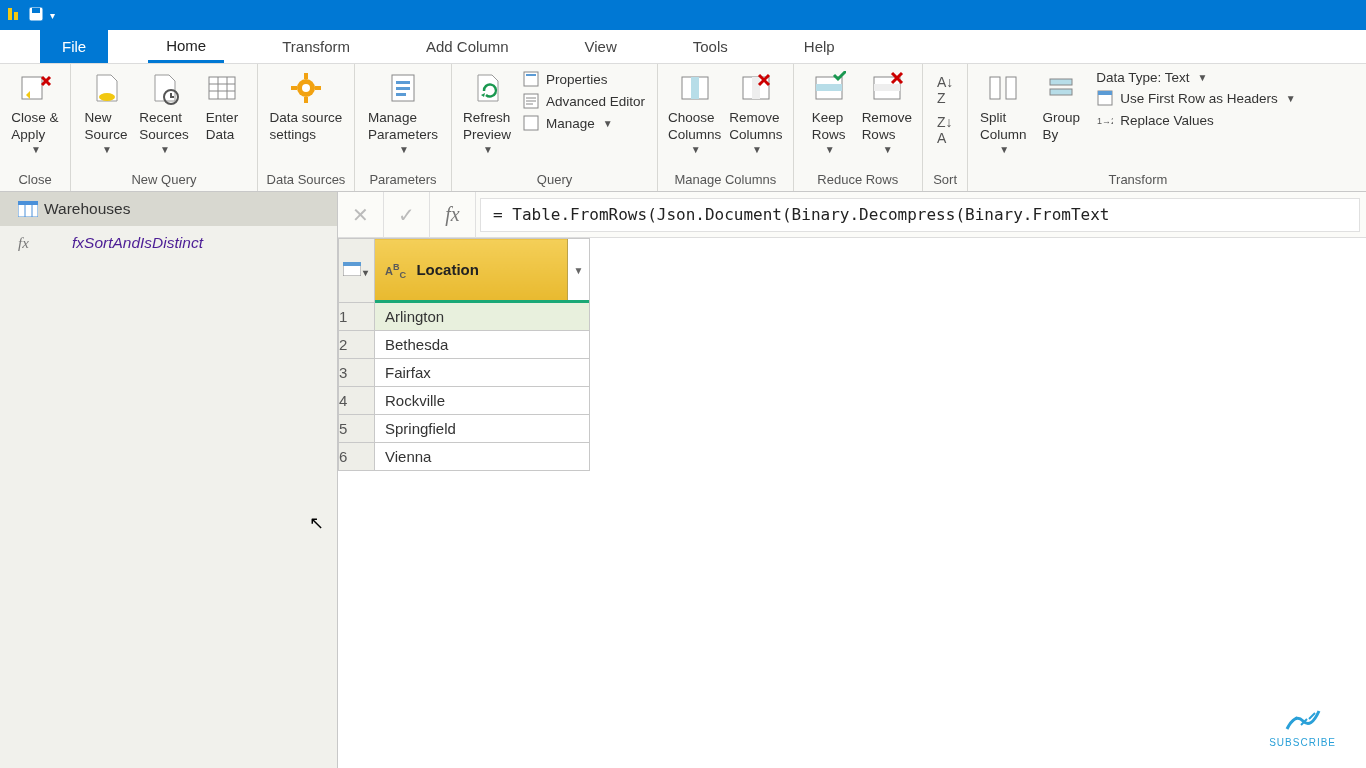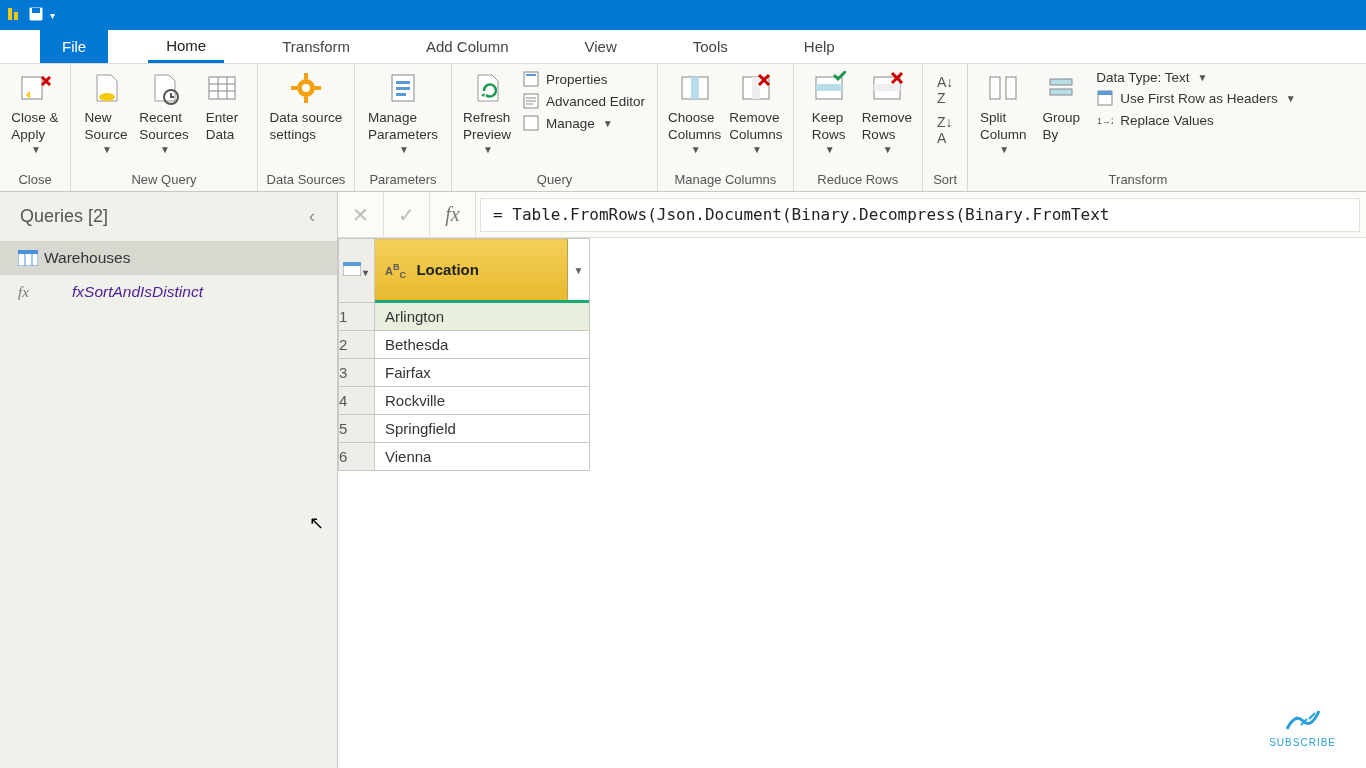--- a/index.html
+++ b/index.html
@@ -365,24 +365,20 @@
       </div>
     </div>
     <div class="group-label">Transform</div>
   </div>
 
 </div>
 
 <div class="main">
 
   <div class="queries-pane">
-    <div class="qhead">
-      <span>Queries [2]</span>
-      <span class="qcollapse">‹</span>
-    </div>
     <div class="qitem sel">
       <span class="qi-ico"><svg width="20" height="16">
             <rect x="0" y="0" width="20" height="16" fill="#fff" stroke="#4a90d9"></rect>
             <rect x="0" y="0" width="20" height="4" fill="#4a90d9"></rect>
             <line x1="7" y1="0" x2="7" y2="16" stroke="#4a90d9"></line>
             <line x1="14" y1="0" x2="14" y2="16" stroke="#4a90d9"></line>
           </svg></span>
       <span>Warehouses</span>
     </div>
     <div class="qitem">

